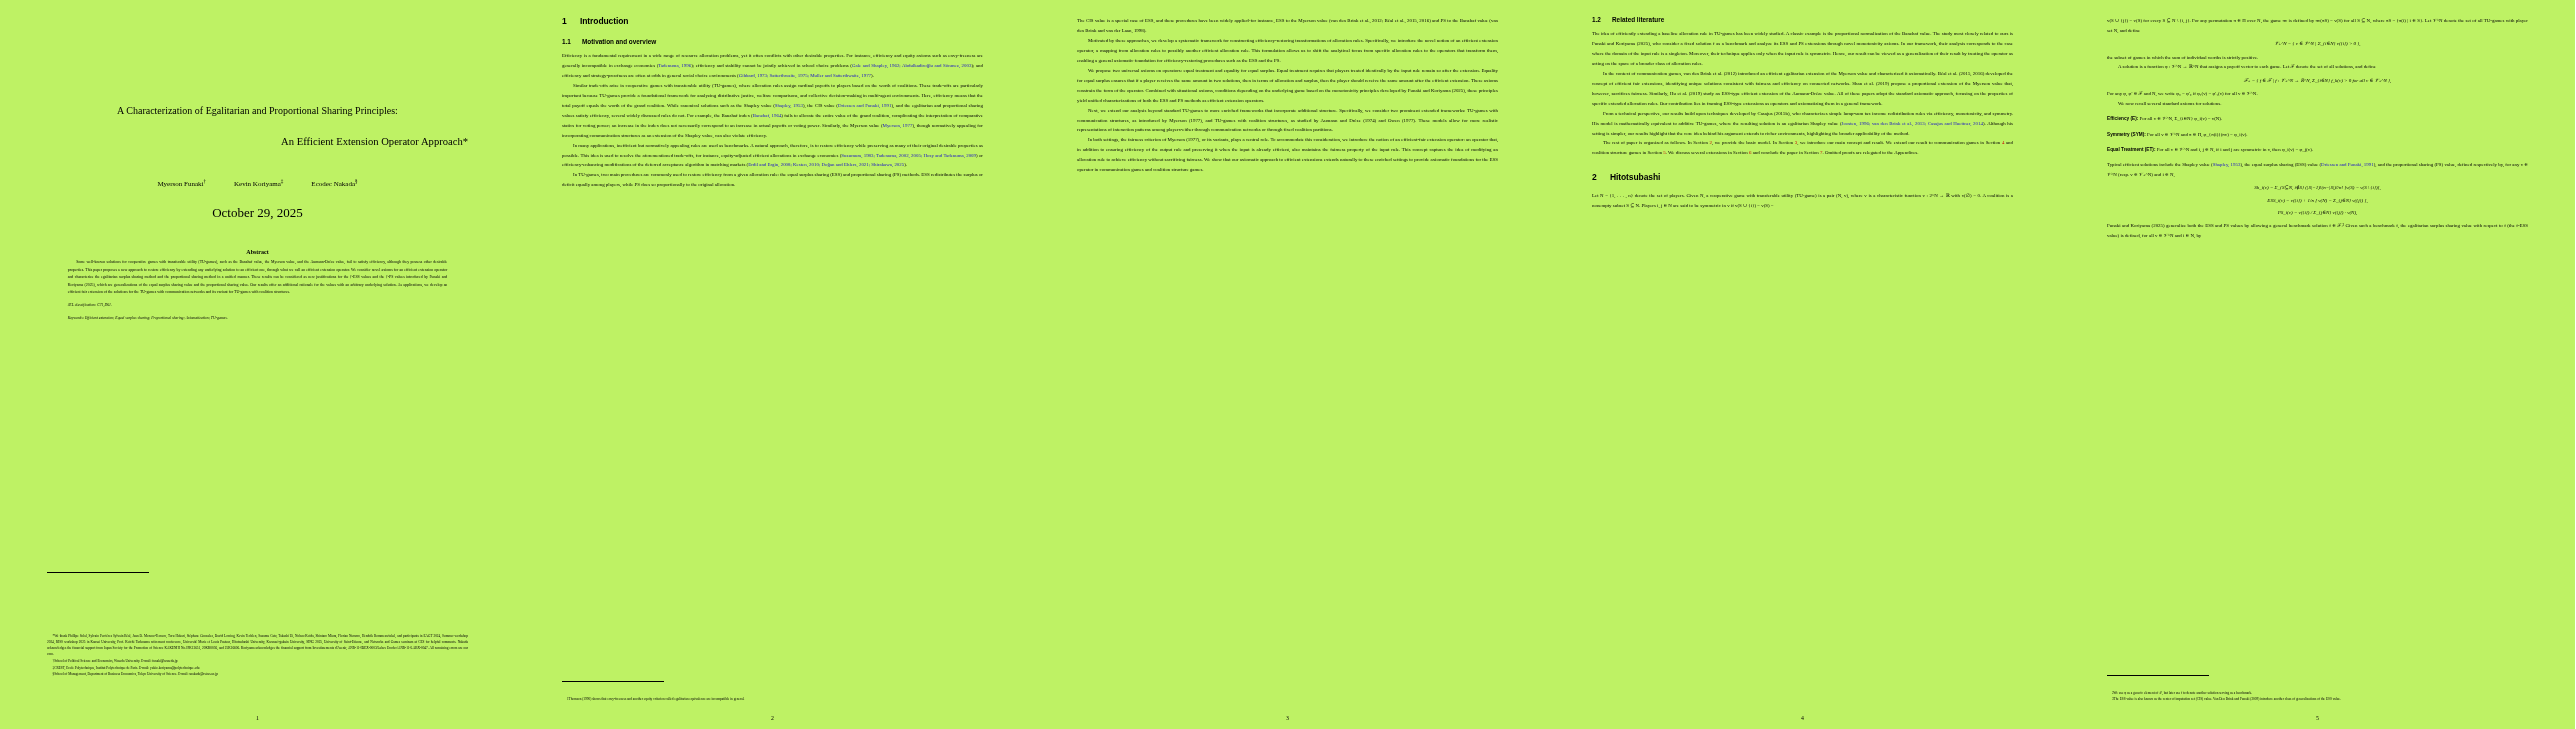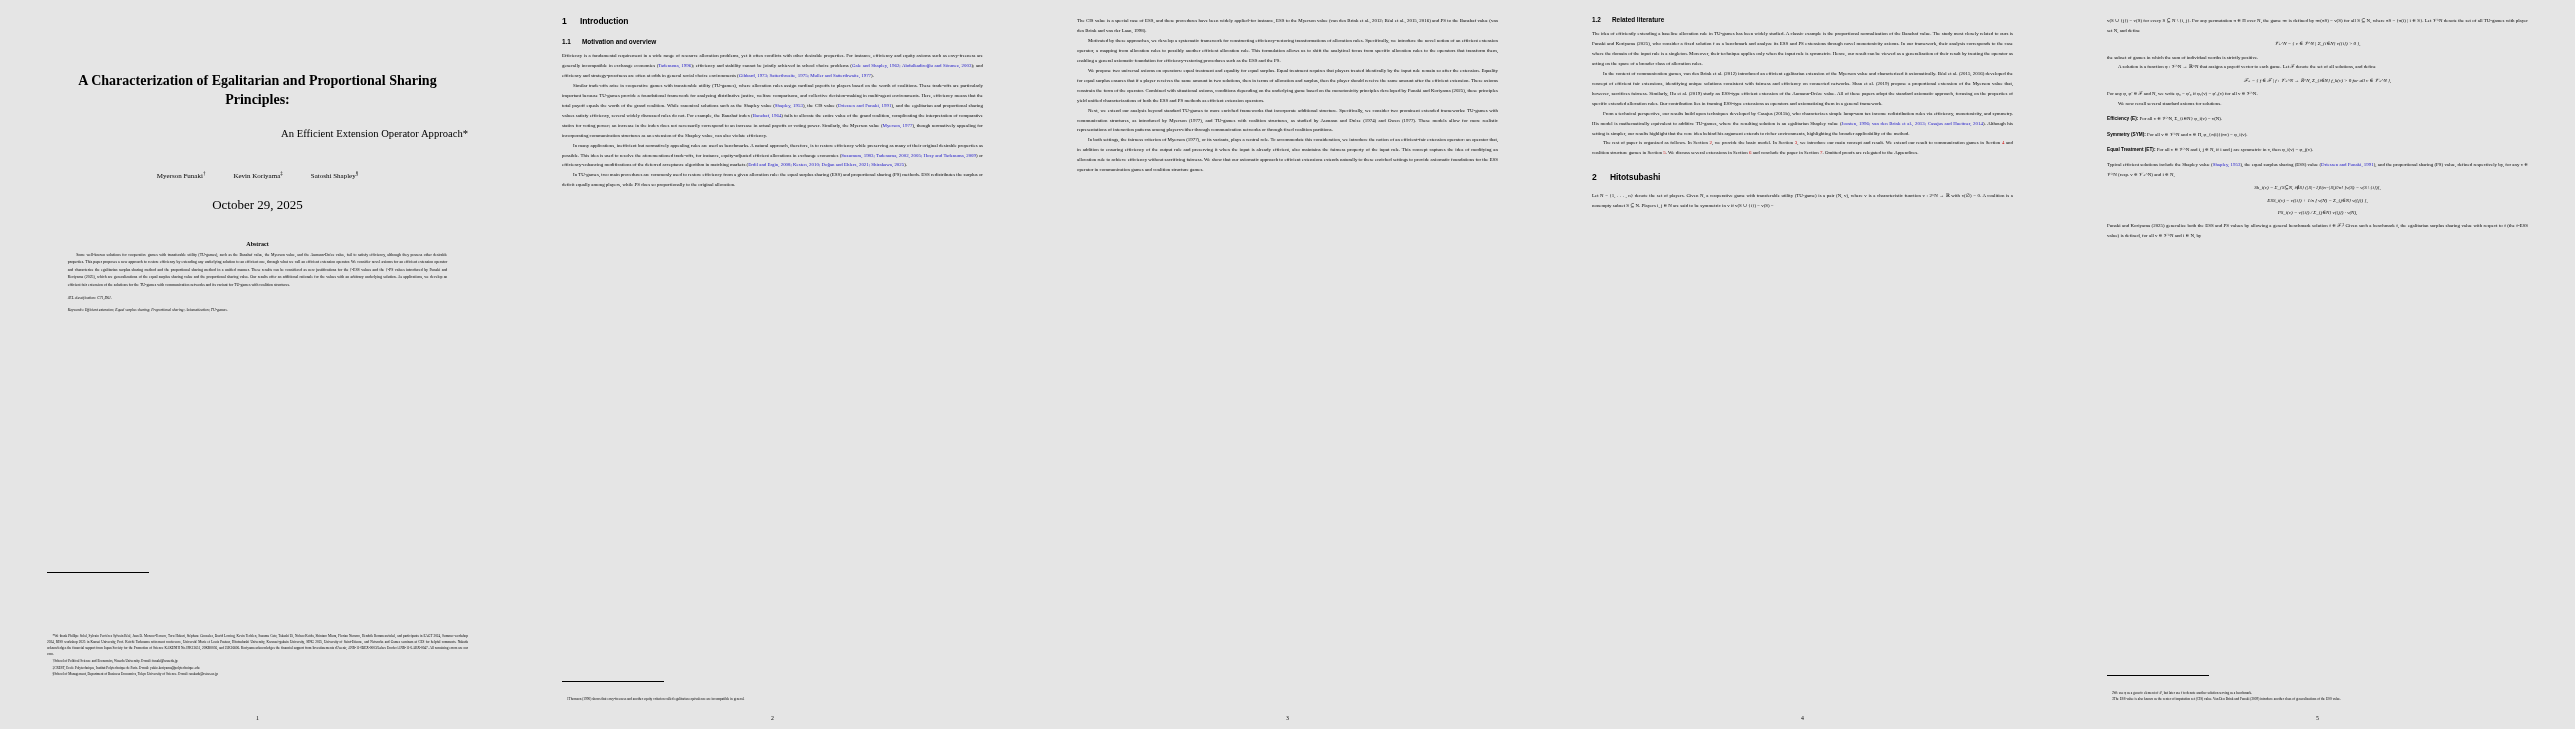--- a/index.html
+++ b/index.html
@@ -15,21 +15,21 @@
     flex-direction: row;
     align-items: flex-start;
     width: 2576px;
     height: 729px;
     background: #ffffff;
   }
   .page {
     position: relative;
     width: 515px;
     height: 729px;
-    background: #e5e5e5;
+    background: #bef264;
     flex: 0 0 515px;
     overflow: hidden;
   }
   .page-inner {
     position: absolute;
     left: 47px; right: 47px;
     top: 16px;
     bottom: 24px;
   }
   .pagenum {
@@ -37,24 +37,24 @@
     bottom: 8.5px;
     left: 0; right: 0;
     text-align: center;
     font-size: 5.8px;
     color: #000;
   }
 
   
   .title-main {
     text-align: center;
-    font-size: 14px;
+    font-size: 10px;
     line-height: 1.35;
-    margin-top: 56px;
-    font-weight: bold;
+    margin-top: 88px;
+    font-weight: normal;
   }
   .title-sub {
     text-align: right;
     font-size: 10.6px;
     margin-top: 18px;
     font-weight: normal;
   }
   .authors {
     display: flex;
     justify-content: center;
@@ -171,21 +171,21 @@
 
   <div class="page">
 
     <div class="page-inner">
       <div class="title-main">A Characterization of Egalitarian and Proportional Sharing Principles:</div>
       <div class="title-sub">An Efficient Extension Operator Approach*</div>
 
       <div class="authors">
         <span><span>Myerson Funaki</span><sup>†</sup></span>
         <span><span>Kevin Koriyama</span><sup>‡</sup></span>
-        <span><span>Satoshi Shapley</span><sup>§</sup></span>
+        <span><span>Ecodec Nakada</span><sup>§</sup></span>
       </div>
 
       <div class="date">October 29, 2025</div>
 
       <div class="abs-head">Abstract</div>
       <div class="abs-body">Some well-known solutions for cooperative games with transferable utility (TU-games), such as the Banzhaf value, the Myerson value, and the Aumann-Drèze value, fail to satisfy efficiency, although they possess other desirable properties. This paper proposes a new approach to restore efficiency by extending any underlying solution to an efficient one, through what we call an efficient extension operator. We consider novel axioms for an efficient extension operator and characterize the egalitarian surplus sharing method and the proportional sharing method in a unified manner. These results can be considered as new justifications for the ƒ-ESS values and the ƒ-PS values introduced by Funaki and Koriyama (2025), which are generalizations of the equal surplus sharing value and the proportional sharing value. Our results offer an additional rationale for the values with an arbitrary underlying solution. As applications, we develop an efficient fair extension of the solutions for the TU-games with communication networks and its variant for TU-games with coalition structures.</div>
 
       <div class="abs-meta"><i>JEL classification: C71,D61.</i></div>
       <div class="abs-meta"><i>Keywords: Efficient extension; Equal surplus sharing; Proportional sharing; Axiomatization; TU-games.</i></div>
     </div>

